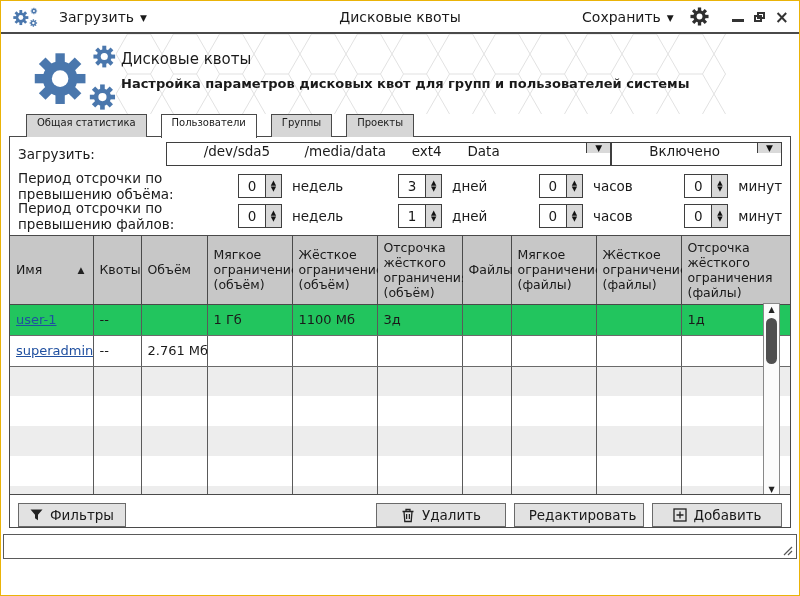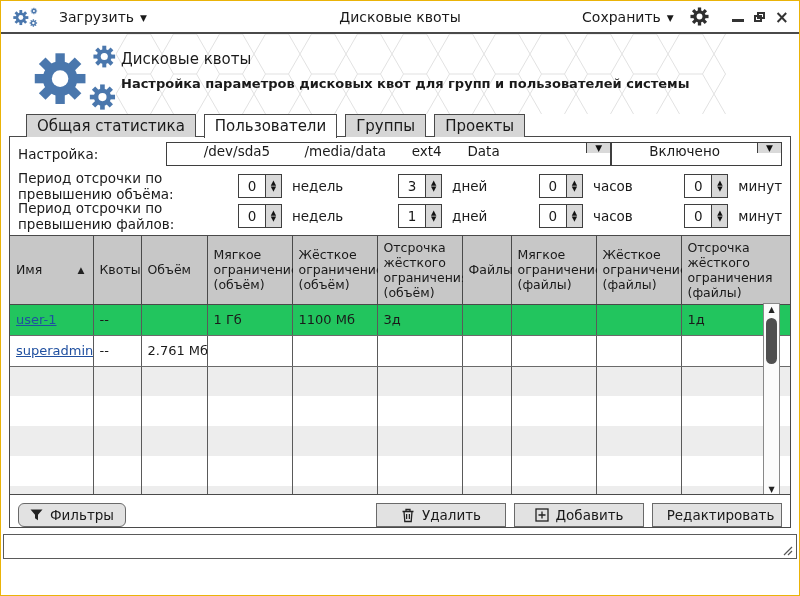--- a/index.html
+++ b/index.html
@@ -28,21 +28,21 @@
   
   .header { height:80px; flex:0 0 80px; position:relative; background:#fff; overflow:hidden; }
   .hexes { position:absolute; left:115px; top:0; opacity:.55; }
   .logo { position:absolute; left:22px; top:4px; }
   .header-text { position:absolute; left:120px; top:16px; }
   .header-title { font-size:15px; margin-bottom:8px; }
   .header-sub { font-size:13px; font-weight:600; }
 
   
   .tabs { height:23px; flex:0 0 23px; display:flex; padding-left:25px; position:relative; z-index:3; }
-  .tab { border:1px solid #4a4a4a; border-bottom:none; background:#d6d6d6; font-size:15px; padding:2px 10px 0; margin-right:8px; white-space:nowrap; }
+  .tab { border:1px solid #4a4a4a; border-bottom:none; background:#d6d6d6; font-size:10px; padding:2px 10px 0; margin-right:14px; white-space:nowrap; }
   .tab.active { background:#fff; height:24px; position:relative; }
 
   
   .panel { margin:0 8px; border:1px solid #4a4a4a; height:392px; flex:0 0 392px; background:#fff; position:relative; margin-top:-1px; display:flex; flex-direction:column; }
 
   .row-device { height:34px; display:flex; align-items:center; padding:0 8px; }
   .lbl { font-size:13.5px; }
   .lbl-device { width:150px; }
   .combo { display:flex; border:1px solid #3f3f3f; height:24px; background:#fff; align-items:flex-start;padding-left:29px; }
   .combo-device { width:452px; }
@@ -75,21 +75,21 @@
 
   
   .vscroll { position:absolute; top:67px; right:10px; width:17px; height:195px; background:#fbfbfb; border:1px solid #888; display:flex; flex-direction:column; align-items:center; }
   .vs-arrow { font-size:8px; color:#222; line-height:12px; height:13px; }
   .vs-thumb { width:11px; height:46px; background:#4f4f4f; border-radius:6px; margin-top:1px; }
   .vs-spacer { flex:1; }
 
   
   .actions { display:flex; align-items:center; padding:8px 8px 0; gap:8px; }
   .btn { height:24px; border:1px solid #6a6a6a; background:#e2e2e2; display:flex; align-items:center; justify-content:center; gap:7px; font-size:13.5px; padding:0 10px; }
-  .btn-filters { width:108px;border-radius:6px; }
+  .btn-filters { width:108px; }
   .btn-wide { width:130px; }
   .actions .spacer { flex:1; }
 
   
   .statusbar { margin:6px 2px 2px; border:1px solid #5a5a5a; height:25px; flex:0 0 25px; position:relative; background:#fff; }
   .grip { position:absolute; right:3px; bottom:2px; }
 
   svg { display:block; }
 </style>
 </head>
@@ -170,21 +170,21 @@
   <div class="tabs">
     <div class="tab">Общая статистика</div>
     <div class="tab active">Пользователи</div>
     <div class="tab">Группы</div>
     <div class="tab">Проекты</div>
   </div>
 
   <div class="panel">
 
     <div class="row-device">
-      <span class="lbl lbl-device">Настройка:</span>
+      <span class="lbl lbl-device">Загрузить:</span>
       <div class="combo combo-device">
         <span class="combo-value">/dev/sda5        /media/data      ext4      Data</span>
         <span class="combo-btn">
             <span>▼</span>
           </span>
       </div>
       <div class="combo combo-status">
         <span class="combo-value">Включено</span>
         <span class="combo-btn">
             <span>▼</span>
@@ -401,33 +401,33 @@
         <span>Фильтры</span>
       </div>
       <div class="spacer"></div>
       <div class="btn btn-wide">
         <svg width="14" height="15" viewBox="0 0 14 15">
           <path d="M1.5 3.5 H12.5 M5 3.5 V1.5 H9 V3.5 M3 3.5 L3.8 13.5 H10.2 L11 3.5 M5.6 6 V11 M8.4 6 V11" fill="none" stroke="#222" stroke-width="1.3"></path>
         </svg>
         <span>Удалить</span>
       </div>
       <div class="btn btn-wide">
+        <svg width="15" height="15" viewBox="0 0 15 15">
+          <path d="M11 2.5 H1.5 V13.5 H12.5 V6" fill="none" stroke="#222" stroke-width="1.3"></path>
+          <path d="M5.5 9.8 L12.8 1.8 L14.2 3.1 L7 10.8 L5.2 11.3 Z" fill="#222"></path>
+        </svg>
+        <span>Редактировать</span>
+      </div>
+      <div class="btn btn-wide">
         <svg width="14" height="14" viewBox="0 0 14 14">
           <rect x="1" y="1" width="12" height="12" fill="none" stroke="#222" stroke-width="1.3"></rect>
           <path d="M7 3.5 V10.5 M3.5 7 H10.5" stroke="#222" stroke-width="1.3"></path>
         </svg>
         <span>Добавить</span>
       </div>
-      <div class="btn btn-wide">
-        <svg width="15" height="15" viewBox="0 0 15 15">
-          <path d="M11 2.5 H1.5 V13.5 H12.5 V6" fill="none" stroke="#222" stroke-width="1.3"></path>
-          <path d="M5.5 9.8 L12.8 1.8 L14.2 3.1 L7 10.8 L5.2 11.3 Z" fill="#222"></path>
-        </svg>
-        <span>Редактировать</span>
-      </div>
     </div>
   </div>
 
   <div class="statusbar">
     <svg class="grip" width="12" height="12" viewBox="0 0 12 12">
       <path d="M11 3 L3 11 M11 7 L7 11" stroke="#555" stroke-width="1.2" fill="none"></path>
     </svg>
   </div>
 
 </div>

